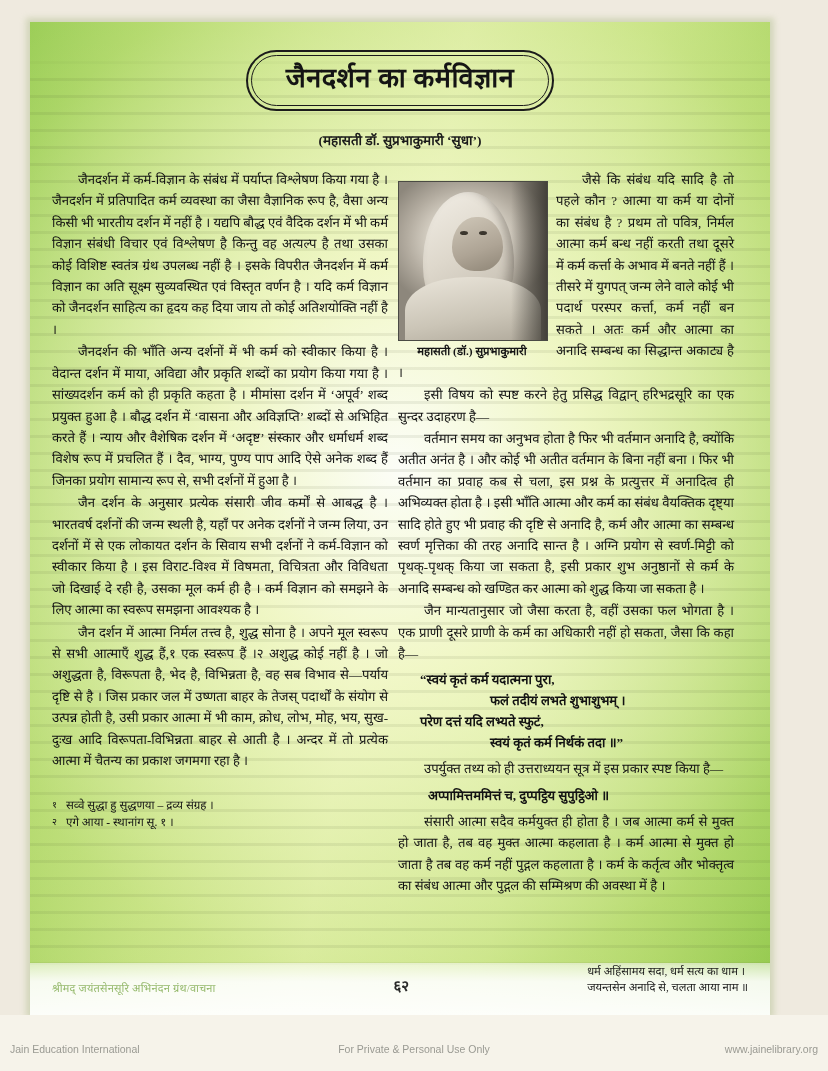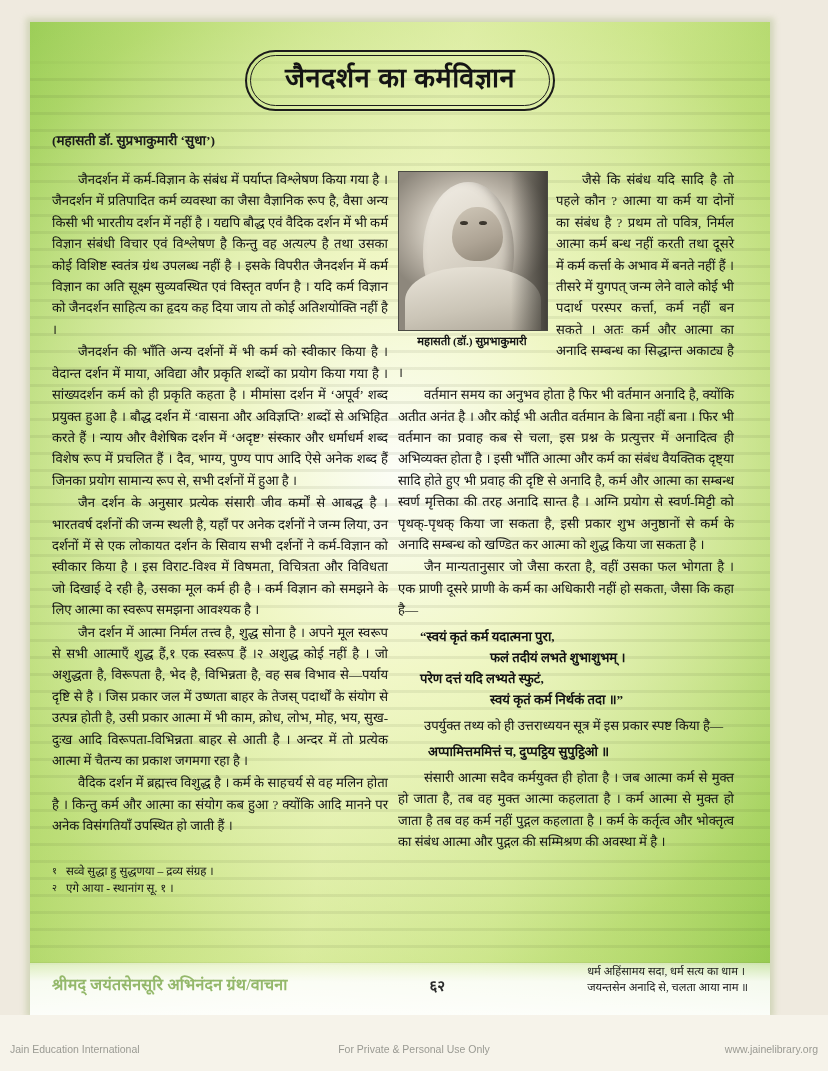--- a/index.html
+++ b/index.html
@@ -45,42 +45,42 @@
   .title-box{
     display:inline-block;
     border:2.5px solid #1b1b1b;border-radius:34px;
     padding:3px;
   }
   .title-inner{
     border:1.5px solid #1b1b1b;border-radius:29px;
     padding:7px 34px 11px;
   }
   .title-text{
-    font-family:Liberation Sans, sans-serif;
+    font-family:Liberation Serif, serif;
     font-size:27px;font-weight:bold;color:#141414;letter-spacing:.5px;
     line-height:1.15;white-space:nowrap;
   }
   .author{
-    margin-top:20px;
+    margin-top:20px;text-align:center;
     font-size:13.5px;color:#1a1a1a;font-weight:bold;
   }
 
   
   .cols{display:flex;gap:10px;margin-top:20px;}
   .col{width:336px;}
   .col p{
     margin:0 0 1px 0;
     font-size:13.1px;line-height:21.4px;color:#121212;
     text-align:justify;text-justify:inter-word;
     text-indent:26px;
     hyphens:none;
   }
 
   
-  .photo-block{float:left;margin:2px 10px 3px 0;width:148px;}
+  .photo-block{float:left;margin:12px 10px 3px 0;width:148px;}
   .photo{
     width:148px;height:158px;
     background:
       radial-gradient(ellipse 58% 46% at 46% 36%, #efeae2 0%, #d8d2c6 42%, #b3aca0 70%, #8d877c 100%),
       linear-gradient(160deg,#6f6a61 0%,#57534c 100%);
     border:1px solid #4a4a44;
     position:relative;overflow:hidden;
   }
   .photo .hood{
     position:absolute;left:16%;top:6%;width:62%;height:80%;
@@ -131,23 +131,22 @@
   .footer-band{
     position:absolute;left:0;right:0;bottom:0;height:52px;
     background:linear-gradient(180deg, rgba(255,255,255,.55) 0%, rgba(255,255,255,.90) 35%, rgba(255,255,255,.96) 100%);
   }
   .footer-row{
     position:absolute;left:0;right:0;bottom:20px;
     display:flex;align-items:flex-end;justify-content:space-between;
     padding:0 22px;box-sizing:border-box;
   }
   .book-ref{
-    font-size:16px;color:#8fb564;opacity:.95;letter-spacing:.2px;
+    font-size:11px;color:#8fb564;opacity:.95;letter-spacing:.2px;
     white-space:nowrap;
-    font-weight:bold;
   }
   .page-no{font-size:15px;color:#2a2a2a;font-weight:bold;}
   .couplet{
     text-align:left;font-size:11.3px;line-height:16px;color:#1d1d1d;
     white-space:nowrap;
   }
   
   .strip{
     position:absolute;left:0;right:0;bottom:0;height:56px;
     background:#f6f3ea;
@@ -184,21 +183,20 @@
 
       <div class="author">(महासती डॉ. सुप्रभाकुमारी ‘सुधा’)</div>
 
       <div class="cols">
 
         <div class="col">
           <p>जैनदर्शन में कर्म-विज्ञान के संबंध में पर्याप्त विश्लेषण किया गया है । जैनदर्शन में प्रतिपादित कर्म व्यवस्था का जैसा वैज्ञानिक रूप है, वैसा अन्य किसी भी भारतीय दर्शन में नहीं है । यद्यपि बौद्ध एवं वैदिक दर्शन में भी कर्म विज्ञान संबंधी विचार एवं विश्लेषण है किन्तु वह अत्यल्प है तथा उसका कोई विशिष्ट स्वतंत्र ग्रंथ उपलब्ध नहीं है । इसके विपरीत जैनदर्शन में कर्म विज्ञान का अति सूक्ष्म सुव्यवस्थित एवं विस्तृत वर्णन है । यदि कर्म विज्ञान को जैनदर्शन साहित्य का हृदय कह दिया जाय तो कोई अतिशयोक्ति नहीं है ।</p>
           <p>जैनदर्शन की भाँति अन्य दर्शनों में भी कर्म को स्वीकार किया है । वेदान्त दर्शन में माया, अविद्या और प्रकृति शब्दों का प्रयोग किया गया है । सांख्यदर्शन कर्म को ही प्रकृति कहता है । मीमांसा दर्शन में ‘अपूर्व’ शब्द प्रयुक्त हुआ है । बौद्ध दर्शन में ‘वासना और अविज्ञप्ति’ शब्दों से अभिहित करते हैं । न्याय और वैशेषिक दर्शन में ‘अदृष्ट’ संस्कार और धर्माधर्म शब्द विशेष रूप में प्रचलित हैं । दैव, भाग्य, पुण्य पाप आदि ऐसे अनेक शब्द हैं जिनका प्रयोग सामान्य रूप से, सभी दर्शनों में हुआ है ।</p>
           <p>जैन दर्शन के अनुसार प्रत्येक संसारी जीव कर्मों से आबद्ध है । भारतवर्ष दर्शनों की जन्म स्थली है, यहाँ पर अनेक दर्शनों ने जन्म लिया, उन दर्शनों में से एक लोकायत दर्शन के सिवाय सभी दर्शनों ने कर्म-विज्ञान को स्वीकार किया है । इस विराट-विश्व में विषमता, विचित्रता और विविधता जो दिखाई दे रही है, उसका मूल कर्म ही है । कर्म विज्ञान को समझने के लिए आत्मा का स्वरूप समझना आवश्यक है ।</p>
           <p>जैन दर्शन में आत्मा निर्मल तत्त्व है, शुद्ध सोना है । अपने मूल स्वरूप से सभी आत्माएँ शुद्ध हैं,१ एक स्वरूप हैं ।२ अशुद्ध कोई नहीं है । जो अशुद्धता है, विरूपता है, भेद है, विभिन्नता है, वह सब विभाव से—पर्याय दृष्टि से है । जिस प्रकार जल में उष्णता बाहर के तेजस् पदार्थों के संयोग से उत्पन्न होती है, उसी प्रकार आत्मा में भी काम, क्रोध, लोभ, मोह, भय, सुख-दुःख आदि विरूपता-विभिन्नता बाहर से आती है । अन्दर में तो प्रत्येक आत्मा में चैतन्य का प्रकाश जगमगा रहा है ।</p>
-          <p>वैदिक दर्शन में ब्रह्मत्त्व विशुद्ध है । कर्म के साहचर्य से वह मलिन होता है । किन्तु कर्म और आत्मा का संयोग कब हुआ ? क्योंकि आदि मानने पर अनेक विसंगतियाँ उपस्थित हो जाती हैं ।</p>
 
           <div class="footnotes">
             <div class="fn">
               <span class="num">१</span>
               <span>सव्वे सुद्धा हु सुद्धणया – द्रव्य संग्रह ।</span>
             </div>
             <div class="fn">
               <span class="num">२</span>
               <span>एगे आया - स्थानांग सू. १ ।</span>
             </div>
@@ -213,20 +211,21 @@
               <div class="face"></div>
               <div class="eye l"></div>
               <div class="eye r"></div>
               <div class="cloth"></div>
               <div class="shade"></div>
             </div>
             <div class="photo-caption">महासती (डॉ.)  सुप्रभाकुमारी</div>
           </div>
 
           <p>जैसे कि संबंध यदि सादि है तो पहले कौन ? आत्मा या कर्म या दोनों का संबंध है ? प्रथम तो पवित्र, निर्मल आत्मा कर्म बन्ध नहीं करती तथा दूसरे में कर्म कर्त्ता के अभाव में बनते नहीं हैं । तीसरे में युगपत् जन्म लेने वाले कोई भी पदार्थ परस्पर कर्त्ता, कर्म नहीं बन सकते । अतः कर्म और आत्मा का अनादि सम्बन्ध का सिद्धान्त अकाट्य है ।</p>
+          <p>इसी विषय को स्पष्ट करने हेतु प्रसिद्ध विद्वान् हरिभद्रसूरि का एक सुन्दर उदाहरण है—</p>
           <p>वर्तमान समय का अनुभव होता है फिर भी वर्तमान अनादि है, क्योंकि अतीत अनंत है । और कोई भी अतीत वर्तमान के बिना नहीं बना । फिर भी वर्तमान का प्रवाह कब से चला, इस प्रश्न के प्रत्युत्तर में अनादित्व ही अभिव्यक्त होता है । इसी भाँति आत्मा और कर्म का संबंध वैयक्तिक दृष्ट्या सादि होते हुए भी प्रवाह की दृष्टि से अनादि है, कर्म और आत्मा का सम्बन्ध स्वर्ण मृत्तिका की तरह अनादि सान्त है । अग्नि प्रयोग से स्वर्ण-मिट्टी को पृथक्-पृथक् किया जा सकता है, इसी प्रकार शुभ अनुष्ठानों से कर्म के अनादि सम्बन्ध को खण्डित कर आत्मा को शुद्ध किया जा सकता है ।</p>
           <p>जैन मान्यतानुसार जो जैसा करता है, वहीं उसका फल भोगता है । एक प्राणी दूसरे प्राणी के कर्म का अधिकारी नहीं हो सकता, जैसा कि कहा है—</p>
 
           <div class="verse">
             <p class="vline a">“स्वयं कृतं कर्म यदात्मना पुरा,</p>
             <p class="vline b">फलं तदीयं लभते शुभाशुभम् ।</p>
             <p class="vline a">परेण दत्तं यदि लभ्यते स्फुटं,</p>
             <p class="vline b">स्वयं कृतं कर्म निर्थकं तदा  ॥”</p>
           </div>
 

